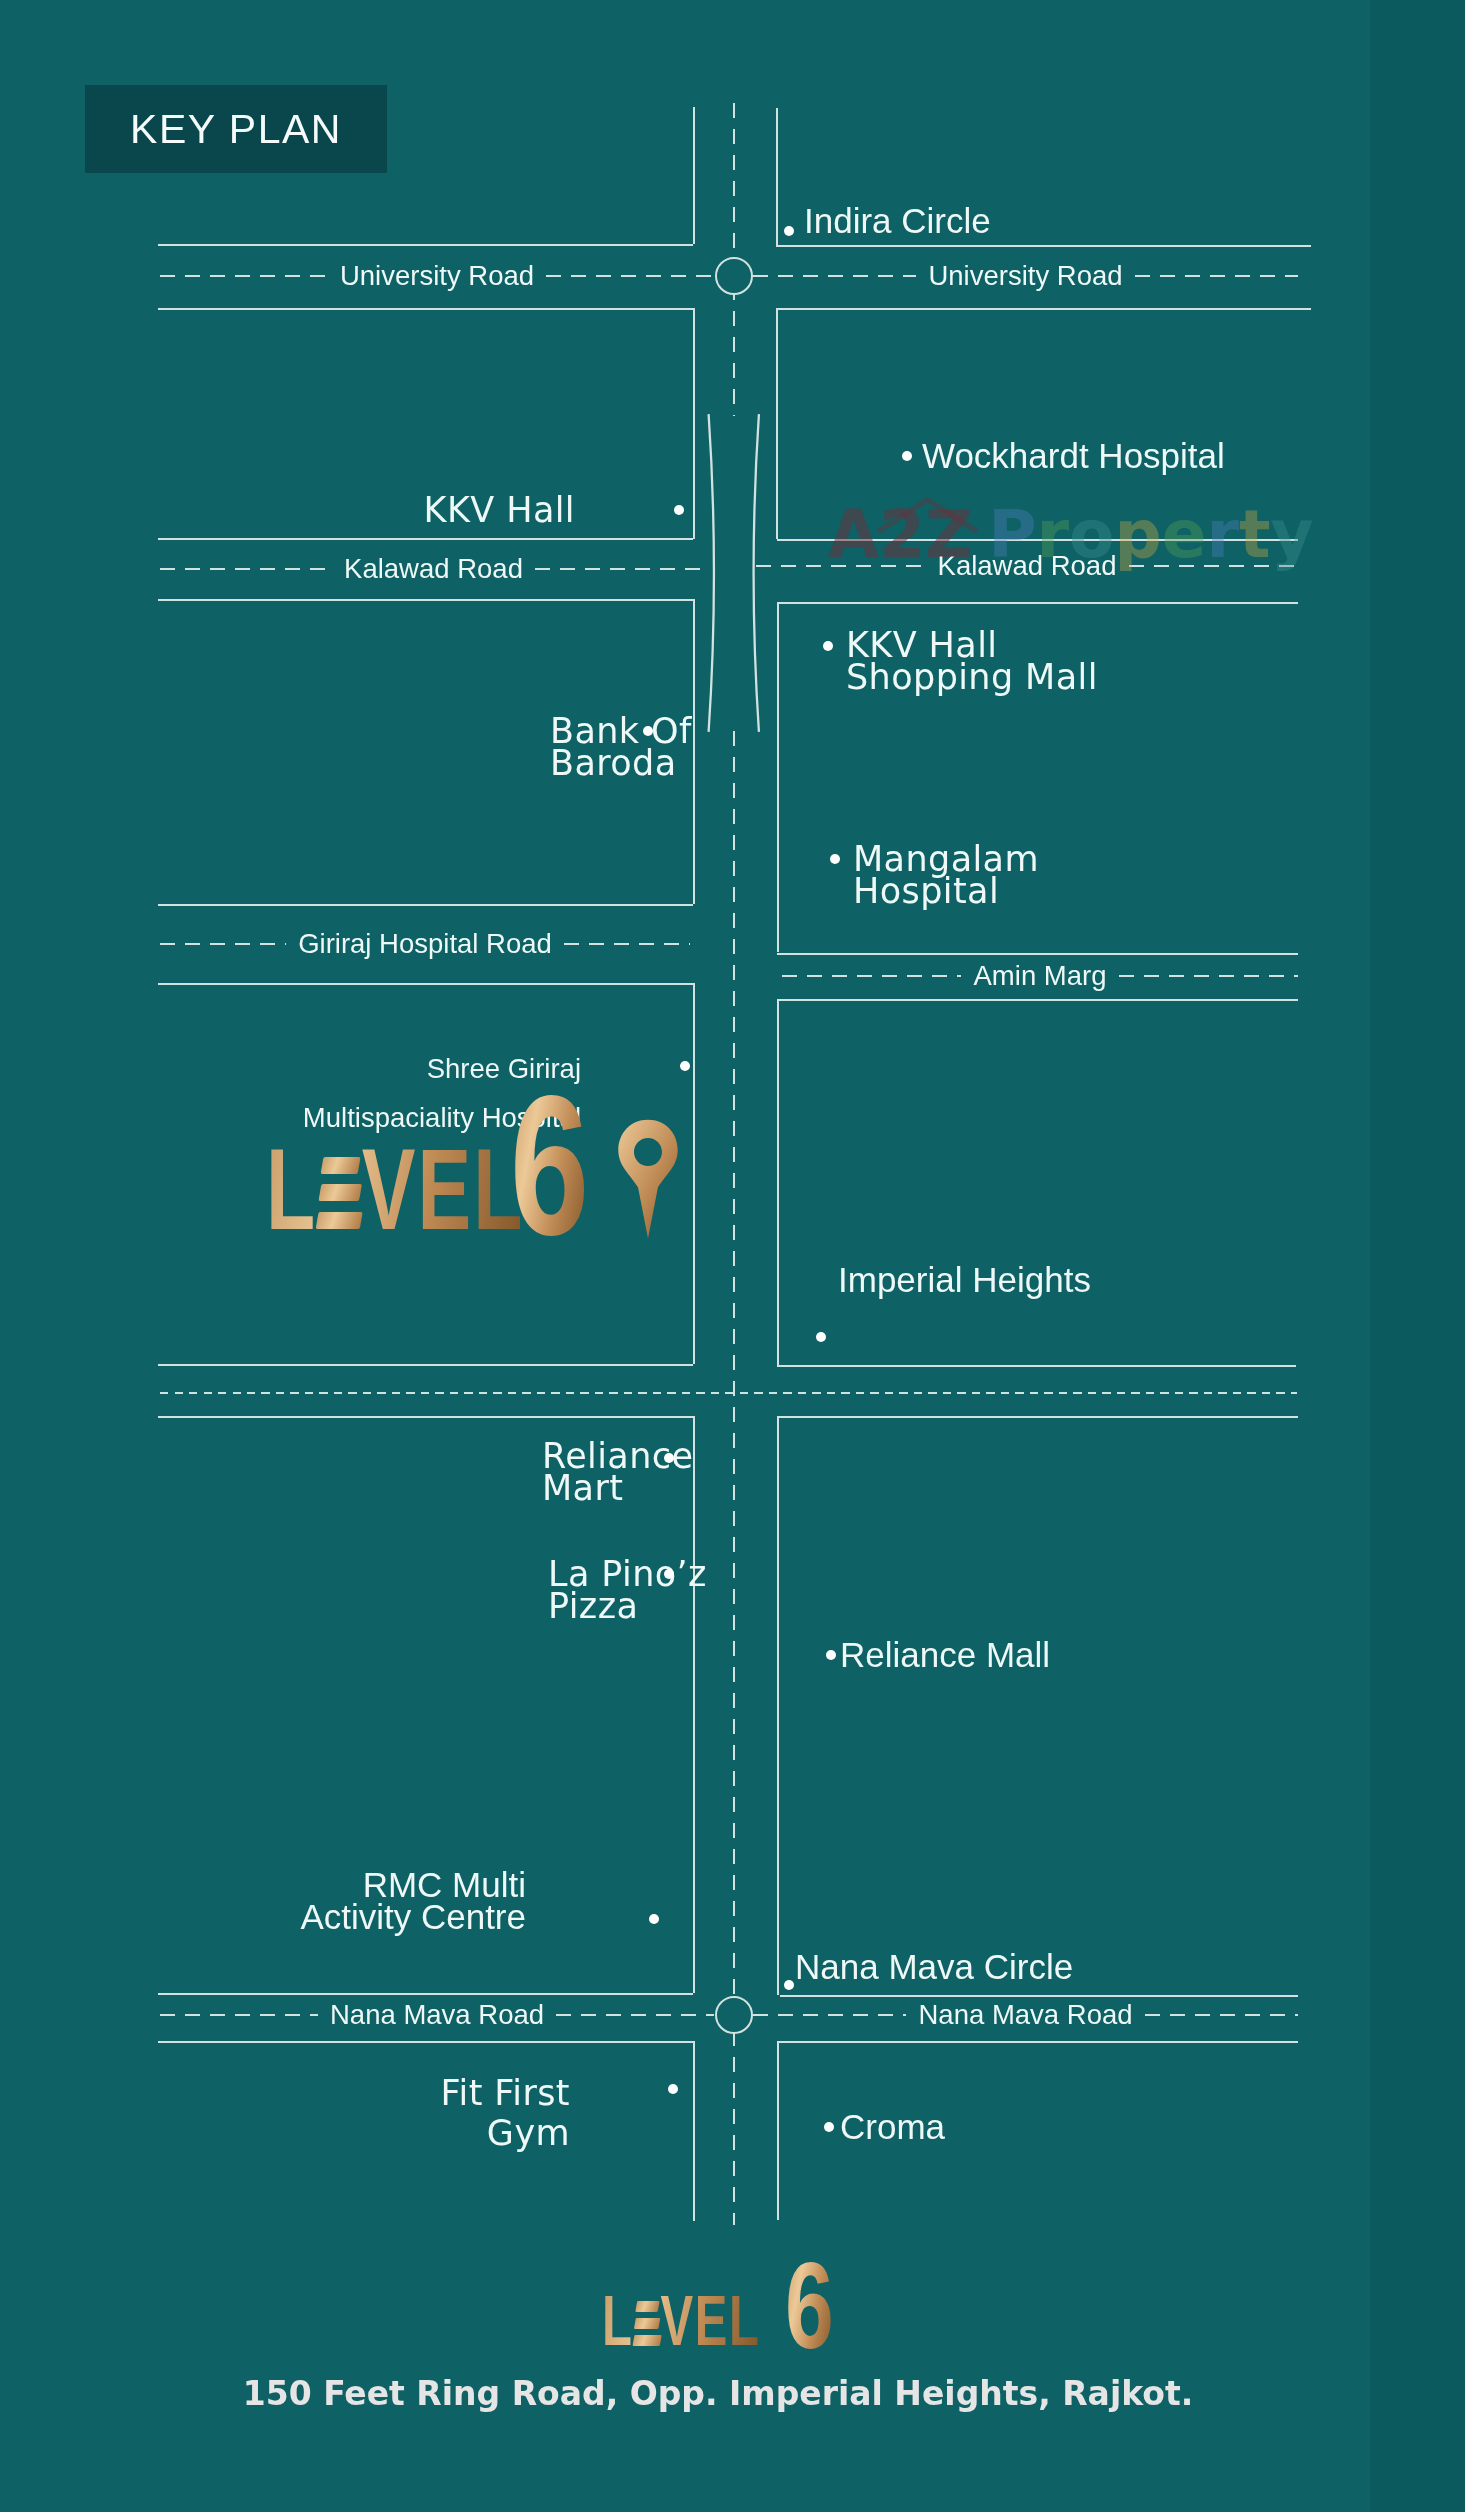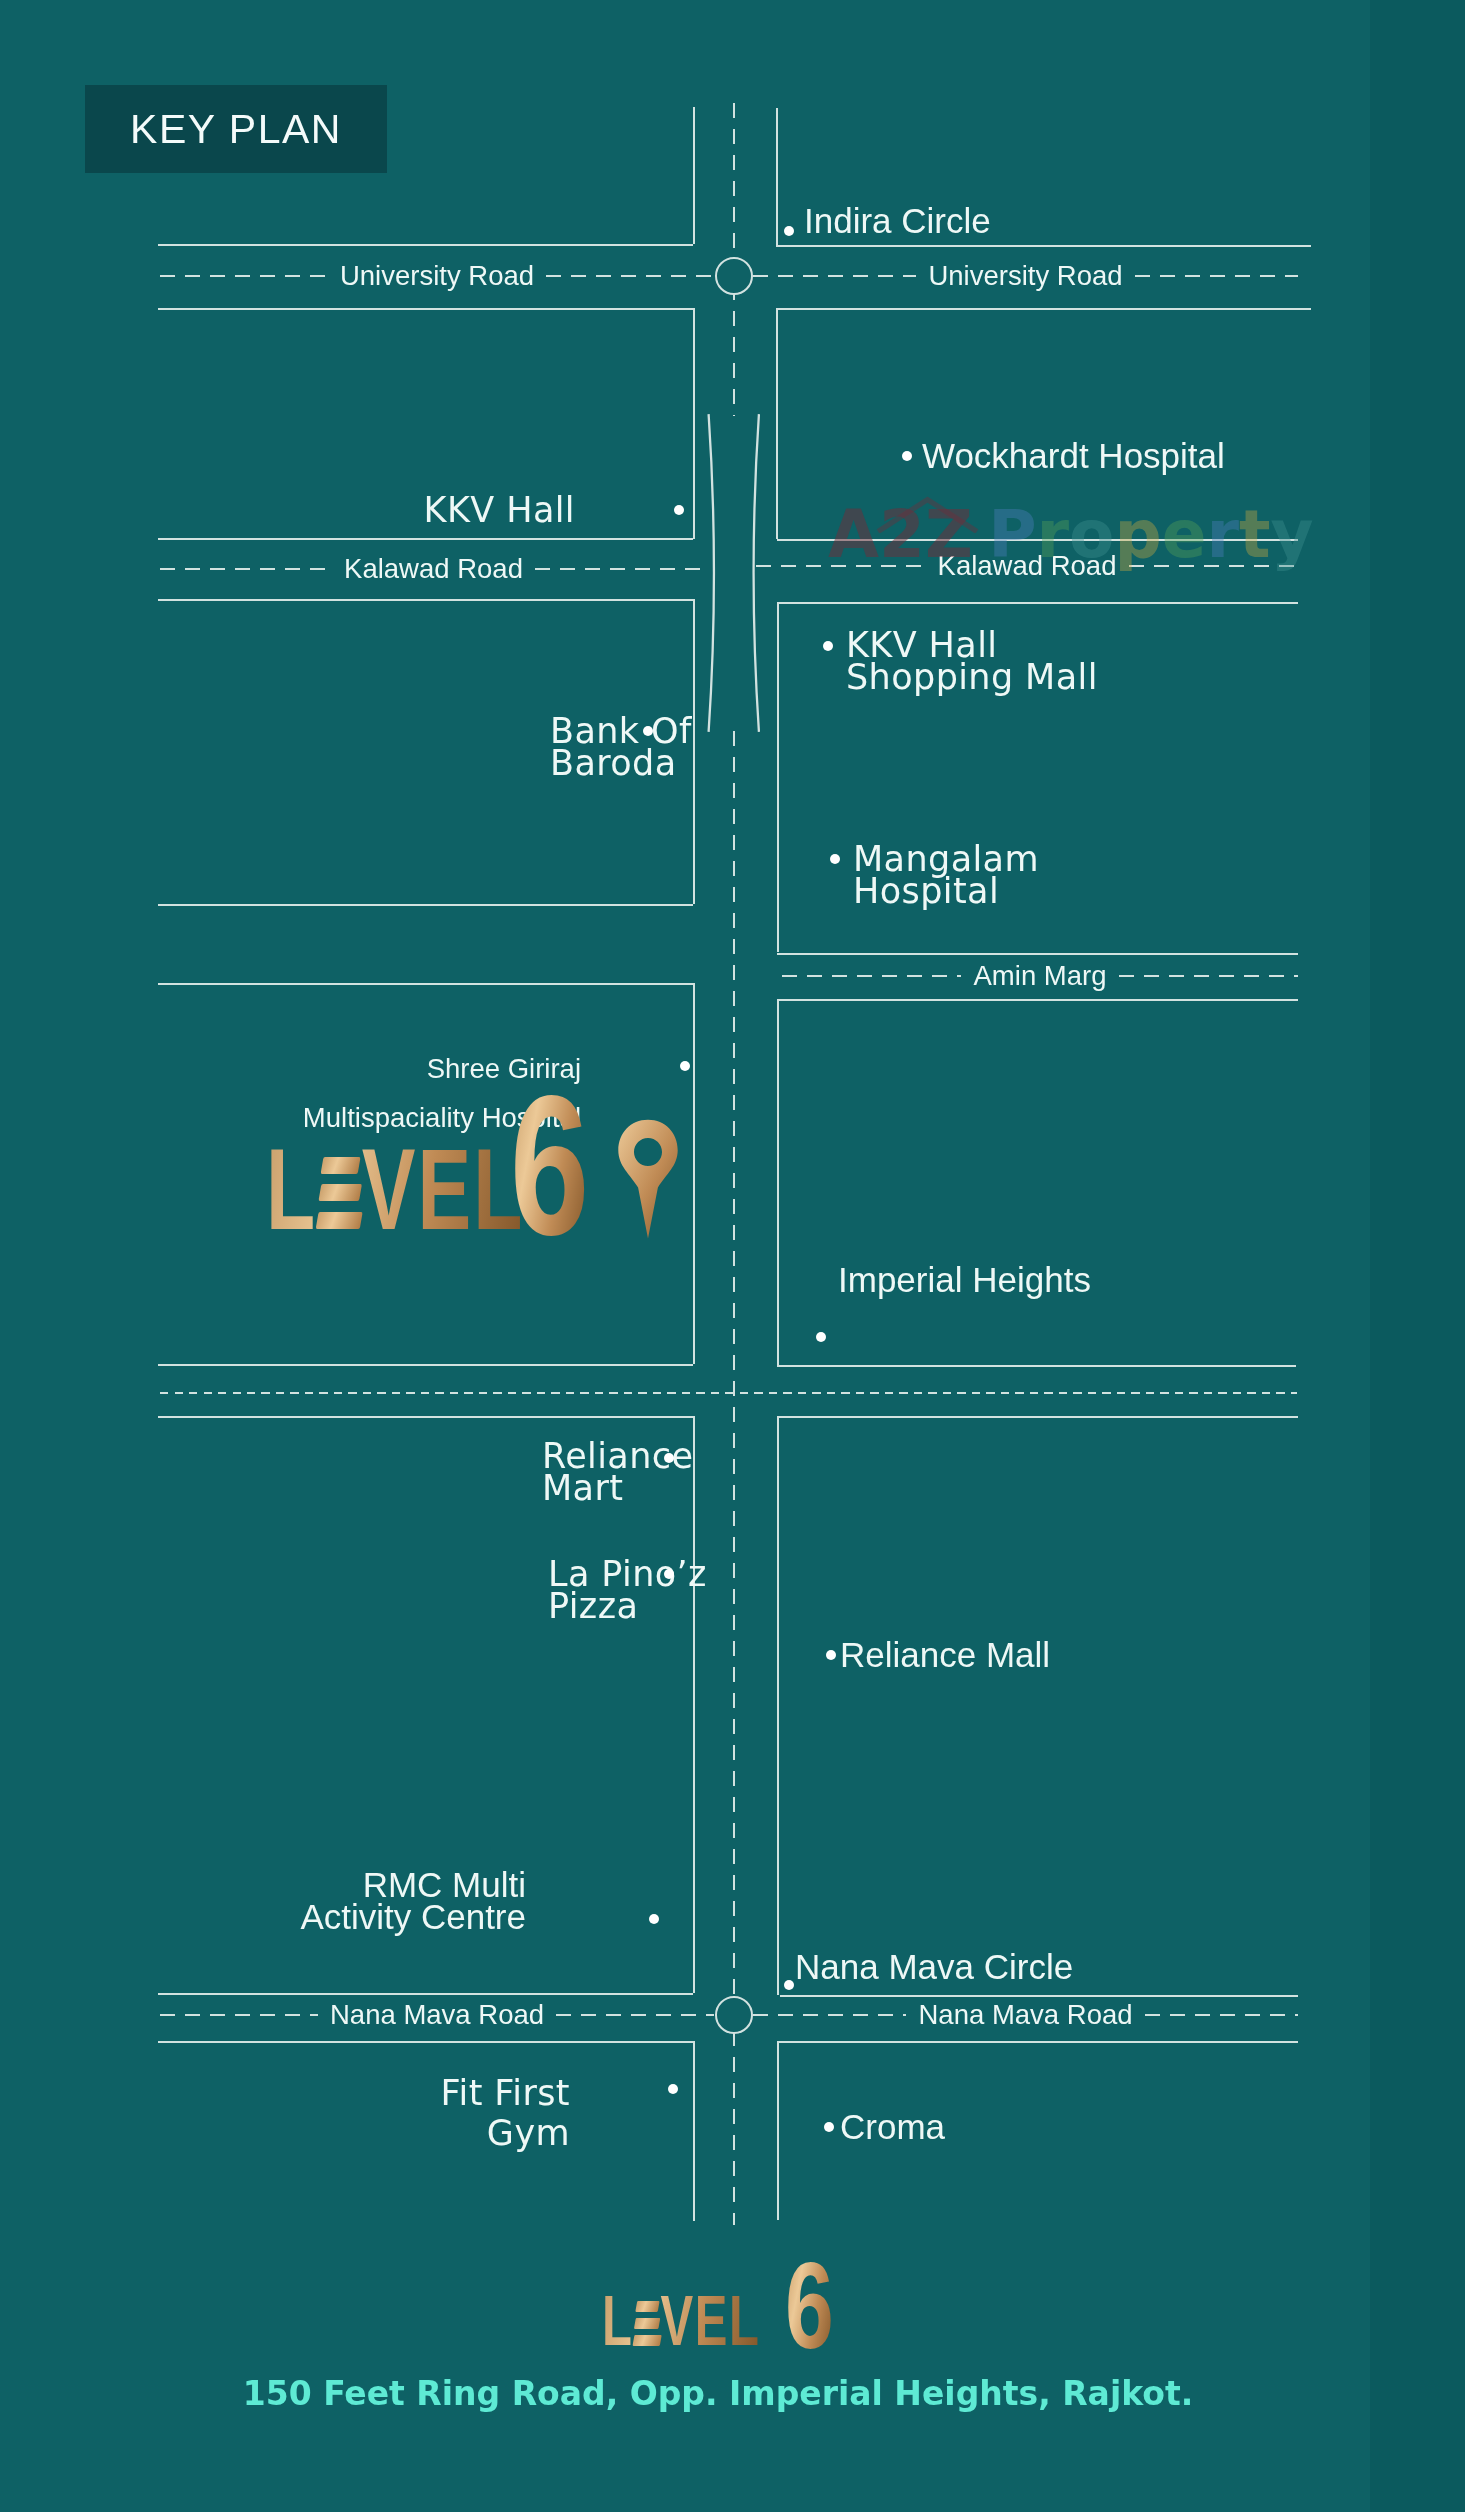--- a/index.html
+++ b/index.html
@@ -51,21 +51,21 @@
   #wm-center .prop span:nth-child(3){color:#3f9191}
   #wm-center .prop span:nth-child(4){color:#c9aa3f}
   #wm-center .prop span:nth-child(5){color:#56a156}
   #wm-center .prop span:nth-child(6){color:#4f7fbe}
   #wm-center .prop span:nth-child(7){color:#c9aa3f}
   #wm-center .prop span:nth-child(8){color:#3f9191}
   #wm-site{position:absolute;left:96px;top:992px;transform:translateY(-50%);
            font-family:"DejaVu Sans",sans-serif;font-size:44px;letter-spacing:0.8px;color:rgba(203,218,216,.45);white-space:nowrap;}
   
   #address{position:absolute;left:718px;top:2393px;transform:translate(-50%,-50%);
-           font-family:"DejaVu Sans",sans-serif;font-weight:600;font-size:33px;color:#5eead4;white-space:nowrap;}
+           font-family:"DejaVu Sans",sans-serif;font-weight:600;font-size:33px;color:#e5e5e5;white-space:nowrap;}
 </style>
 </head>
 <body>
 
 <div id="map">
 
   <div id="keyplan">
     <span>KEY PLAN</span>
   </div>
 
@@ -124,20 +124,25 @@
   <div class="roadrow" style="left:160px;top:569px;width:547px">
     <div class="d"></div>
     <span class="t">Kalawad Road</span>
     <div class="d"></div>
   </div>
   <div class="roadrow" style="left:756px;top:566px;width:542px">
     <div class="d"></div>
     <span class="t">Kalawad Road</span>
     <div class="d"></div>
   </div>
+  <div class="roadrow" style="left:160px;top:944px;width:530px">
+    <div class="d"></div>
+    <span class="t">Giriraj Hospital Road</span>
+    <div class="d"></div>
+  </div>
   <div class="roadrow" style="left:782px;top:976px;width:516px">
     <div class="d"></div>
     <span class="t">Amin Marg</span>
     <div class="d"></div>
   </div>
 
   <div class="ringdash" style="left:160px;top:1392px;width:1137px"></div>
   <div class="roadrow" style="left:160px;top:2015px;width:554px">
     <div class="d"></div>
     <span class="t">Nana Mava Road</span>

